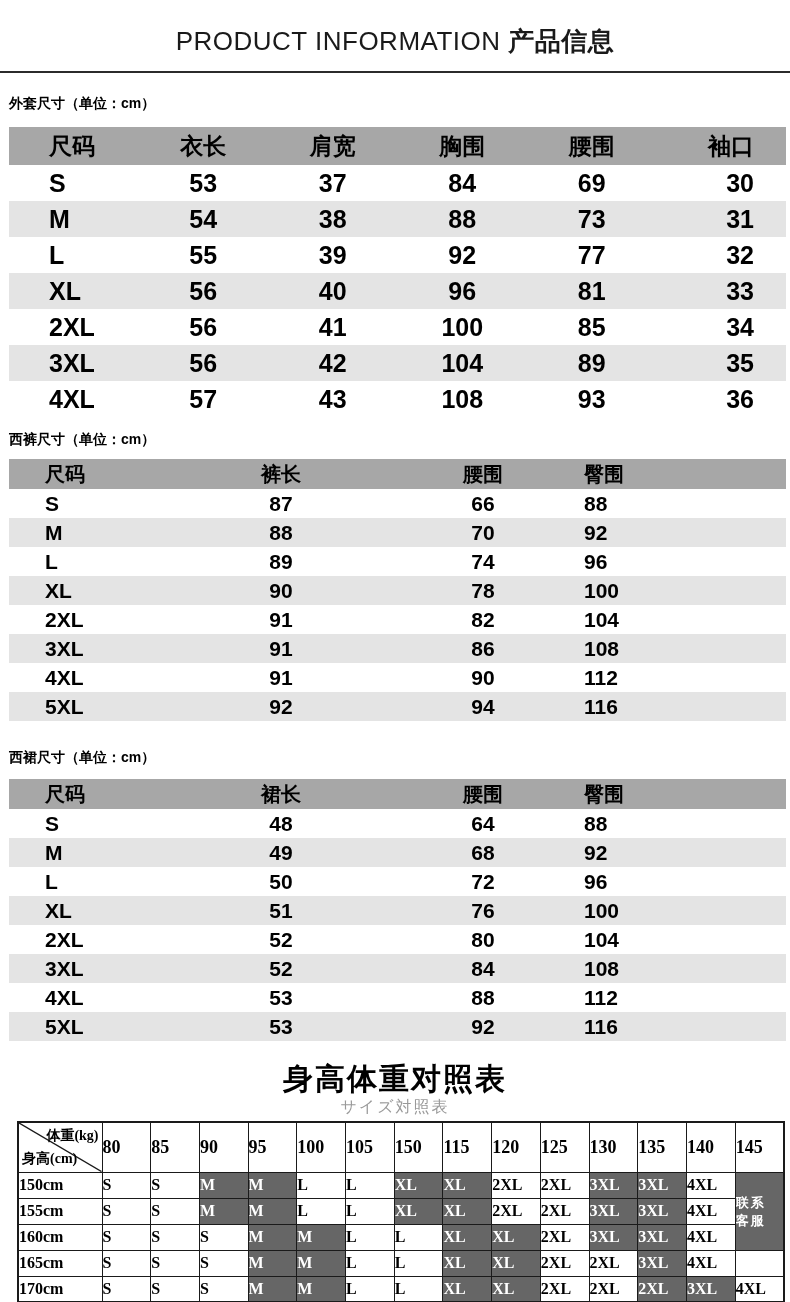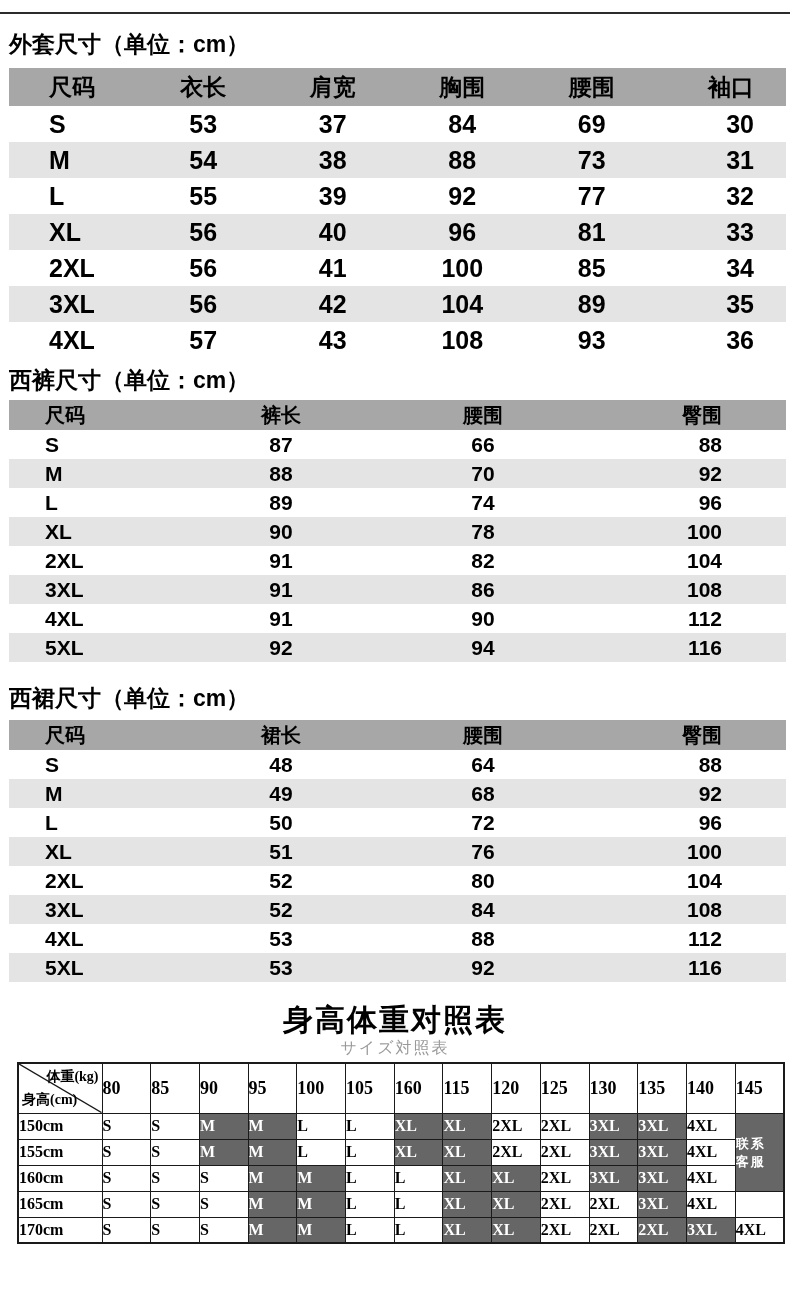--- a/index.html
+++ b/index.html
@@ -14,21 +14,21 @@
   .page-title {
     text-align:center; padding-top:24px;
     font-size:26px; font-weight:400; letter-spacing:0.5px;
     color:#1a1a1a; white-space:nowrap;
   }
   .title-cn { font-family:"Liberation Serif","DejaVu Serif",serif; font-weight:700; }
   .divider { border-top:2px solid var(--divider,#2b2b2b); margin-top:12px; }
 
   
   .sec-title {
-    font-size:23px; font-weight:700; padding-left:9px; line-height:28px;
+    font-size:14px; font-weight:700; padding-left:9px; line-height:28px;
     color:#000;
   }
   .sec-jacket   { margin:16px 0 10px 0; }
   .sec-trousers { margin:8px 0 6px 0; }
   .sec-skirt    { margin:22px 0 8px 0; }
 
   
   .size-table {
     border-collapse:collapse; table-layout:fixed; text-align:center;
     width:calc(100% - 13px); margin-left:9px;
@@ -38,21 +38,21 @@
   .size-table tbody td { font-weight:700; color:#000; }
 
   .t6 thead th { height:38px; font-size:23px; }
   .t6 tbody td { height:36px; font-size:25px; }
   .t6 th:first-child, .t6 td:first-child { text-align:left; padding-left:40px; }
   .t6 th:last-child,  .t6 td:last-child  { text-align:right; padding-right:32px; }
 
   .t4 thead th { height:30px; font-size:20px; }
   .t4 tbody td { height:29px; font-size:21px; }
   .t4 th:first-child, .t4 td:first-child { text-align:left; padding-left:36px; width:22%; }
-  .t4 th:last-child,  .t4 td:last-child  { text-align:right; padding-right:64px; }
+  .t4 th:last-child,  .t4 td:last-child  { text-align:left; padding-right:45px; }
 
   
   .hw-title {
     margin-top:20px; text-align:center;
     font-family:"Liberation Serif","DejaVu Serif",serif;
     font-size:30px; font-weight:700; letter-spacing:2px; color:#000;
     line-height:36px;
   }
   .hw-subtitle {
     text-align:center; font-size:16px; line-height:20px;
@@ -71,20 +71,21 @@
   .corner { position:relative; width:84px; padding:0; }
   .corner .diag { position:absolute; left:0; top:0; width:100%; height:100%; display:block; }
   .corner-top    { position:absolute; top:4px;  right:3px; font-size:14px; white-space:nowrap; }
   .corner-bottom { position:absolute; bottom:4px; left:3px; font-size:14px; white-space:nowrap; }
   .contact { font-size:13px; line-height:1.2; letter-spacing:2px; }
 </style>
 </head>
 <body>
 
 <header>
+  <h1 class="page-title"><span>PRODUCT INFORMATION</span> <span class="title-cn">产品信息</span></h1>
   <div class="divider"></div>
 </header>
 
 <main>
 
   <section>
     <h2 class="sec-title sec-jacket">外套尺寸（单位：cm）</h2>
     <table class="size-table t6">
         <thead>
           <tr>
@@ -297,21 +298,21 @@
               </svg>
               <span class="corner-top">体重(kg)</span>
               <span class="corner-bottom">身高(cm)</span>
             </th>
             <th>80</th>
             <th>85</th>
             <th>90</th>
             <th>95</th>
             <th>100</th>
             <th>105</th>
-            <th>160</th>
+            <th>150</th>
             <th>115</th>
             <th>120</th>
             <th>125</th>
             <th>130</th>
             <th>135</th>
             <th>140</th>
             <th>145</th>
           </tr>
         </thead>
         <tbody>

